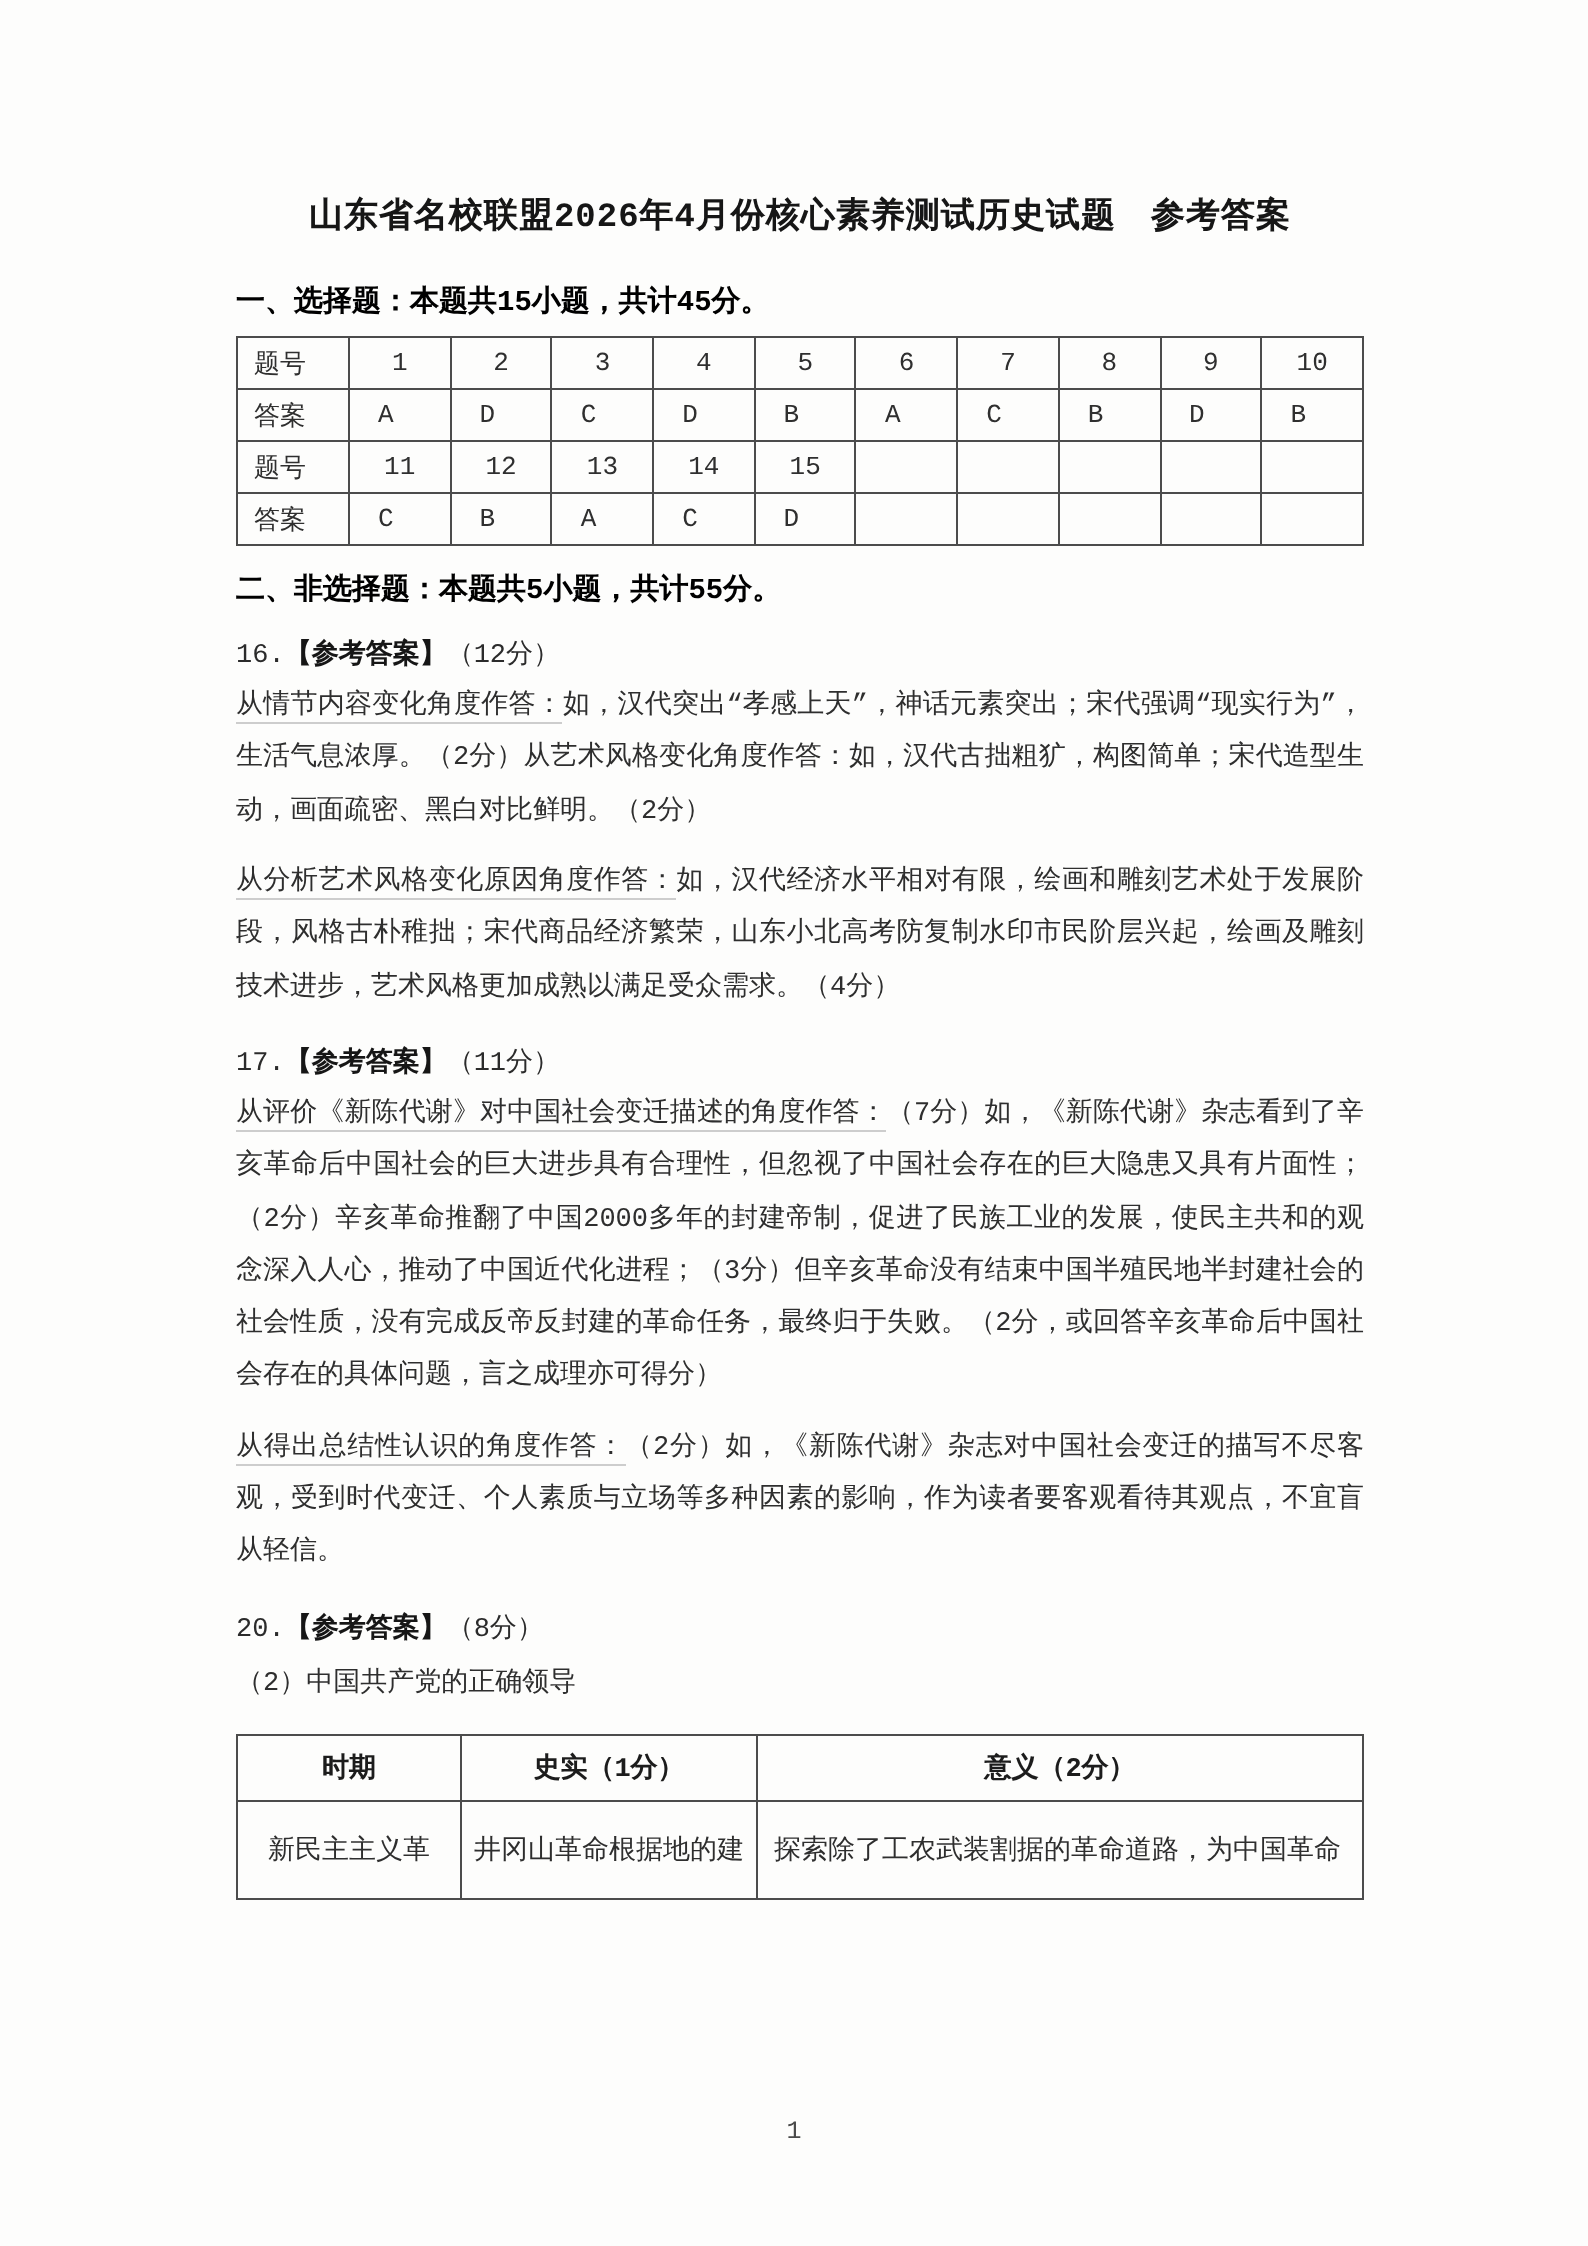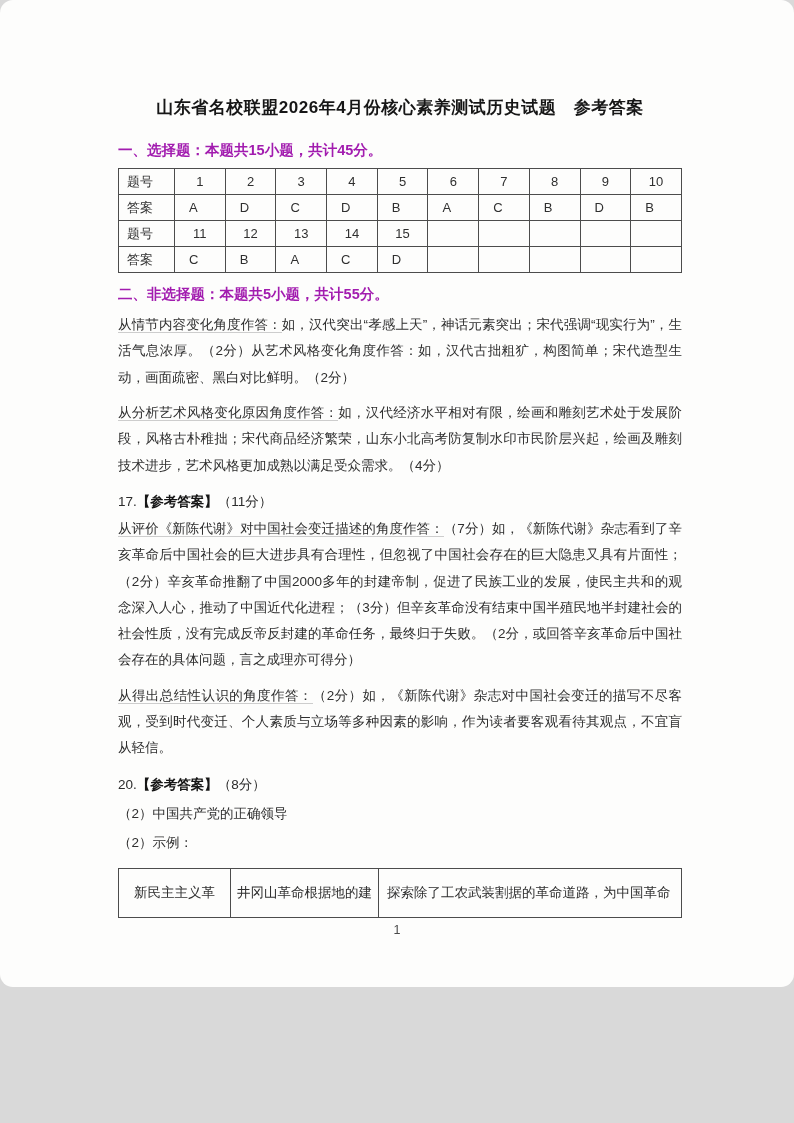--- a/index.html
+++ b/index.html
@@ -1,28 +1,28 @@
 <!DOCTYPE html>
 <html><head>
 <meta charset="utf-8">
 <style>
   html,body { margin:0; padding:0; background:#d9d9d9; }
   .sheet {
-    width:794px; height:987px; margin:0 auto; background:#fdfdfc;
+    width:794px; height:1123px; margin:0 auto; background:#fdfdfc;
     position:relative; box-sizing:border-box;
     padding:96px 112px 0 118px;
-    font-family:Liberation Sans, sans-serif;
-    color:#2b2b2b; overflow:hidden;border-radius:13px;
+    font-family:Liberation Mono, monospace;
+    color:#2b2b2b; overflow:hidden;
   }
   .title {
     font-size:17px; font-weight:bold; text-align:center;
     margin:0 0 22px 0; color:#161616; letter-spacing:0.5px;
   }
   .sec-heading {
-    font-size:14.5px; font-weight:bold; margin:2px 0 8px 0; color:#a21caf;
+    font-size:14.5px; font-weight:bold; margin:2px 0 8px 0; color:#000000;
   }
   table.mc { border-collapse:collapse; width:100%; table-layout:fixed; margin:2px 0 12px 0; }
   table.mc td { border:1px solid #4c4c4c; height:25px; font-size:13px; color:#2f2f2f; padding:0; }
   table.mc tr.num td { text-align:center; }
   table.mc tr.ans td { text-align:left; padding-left:14px; }
   table.mc tr td.lbl { text-align:left; padding-left:8px; }
   .q-head { font-size:13.5px; margin:14px 0 5px 0; }
   .q-head .b { font-weight:bold; color:#161616; }
   .para {
     font-size:13.5px; line-height:1.95; text-align:justify;
@@ -114,38 +114,43 @@
         <td></td>
         <td></td>
         <td></td>
         <td></td>
       </tr>
     </tbody>
   </table>
 
   <div class="sec-heading">二、非选择题：本题共5小题，共计55分。</div>
 
+  <div class="q-head"><span>16.</span><span class="b">【参考答案】</span><span>（12分）</span></div>
   <p class="para"><span class="lead">从情节内容变化角度作答：</span><span>如，汉代突出“孝感上天”，神话元素突出；宋代强调“现实行为”，生活气息浓厚。（2分）从艺术风格变化角度作答：如，汉代古拙粗犷，构图简单；宋代造型生动，画面疏密、黑白对比鲜明。（2分）</span></p>
   <p class="para"><span class="lead">从分析艺术风格变化原因角度作答：</span><span>如，汉代经济水平相对有限，绘画和雕刻艺术处于发展阶段，风格古朴稚拙；宋代商品经济繁荣，山东小北高考防复制水印市民阶层兴起，绘画及雕刻技术进步，艺术风格更加成熟以满足受众需求。（4分）</span></p>
 
   <div class="q-head"><span>17.</span><span class="b">【参考答案】</span><span>（11分）</span></div>
   <p class="para"><span class="lead">从评价《新陈代谢》对中国社会变迁描述的角度作答：</span><span>（7分）如，《新陈代谢》杂志看到了辛亥革命后中国社会的巨大进步具有合理性，但忽视了中国社会存在的巨大隐患又具有片面性；（2分）辛亥革命推翻了中国2000多年的封建帝制，促进了民族工业的发展，使民主共和的观念深入人心，推动了中国近代化进程；（3分）但辛亥革命没有结束中国半殖民地半封建社会的社会性质，没有完成反帝反封建的革命任务，最终归于失败。（2分，或回答辛亥革命后中国社会存在的具体问题，言之成理亦可得分）</span></p>
   <p class="para"><span class="lead">从得出总结性认识的角度作答：</span><span>（2分）如，《新陈代谢》杂志对中国社会变迁的描写不尽客观，受到时代变迁、个人素质与立场等多种因素的影响，作为读者要客观看待其观点，不宜盲从轻信。</span></p>
 
   <div class="q-head"><span>20.</span><span class="b">【参考答案】</span><span>（8分）</span></div>
   <div class="item">（2）中国共产党的正确领导</div>
-  <div class="item">（2）示例：</div>
 
   <table class="ex">
     <colgroup>
       <col style="width:112px">
         <col style="width:148px">
         <col>
     </colgroup>
     <tbody>
+      <tr>
+        <th>时期</th>
+        <th>史实（1分）</th>
+        <th>意义（2分）</th>
+      </tr>
       <tr>
         <td>新民主主义革</td>
         <td>井冈山革命根据地的建</td>
         <td class="left">探索除了工农武装割据的革命道路，为中国革命</td>
       </tr>
     </tbody>
   </table>
 
   <div class="page-num">1</div>
 

